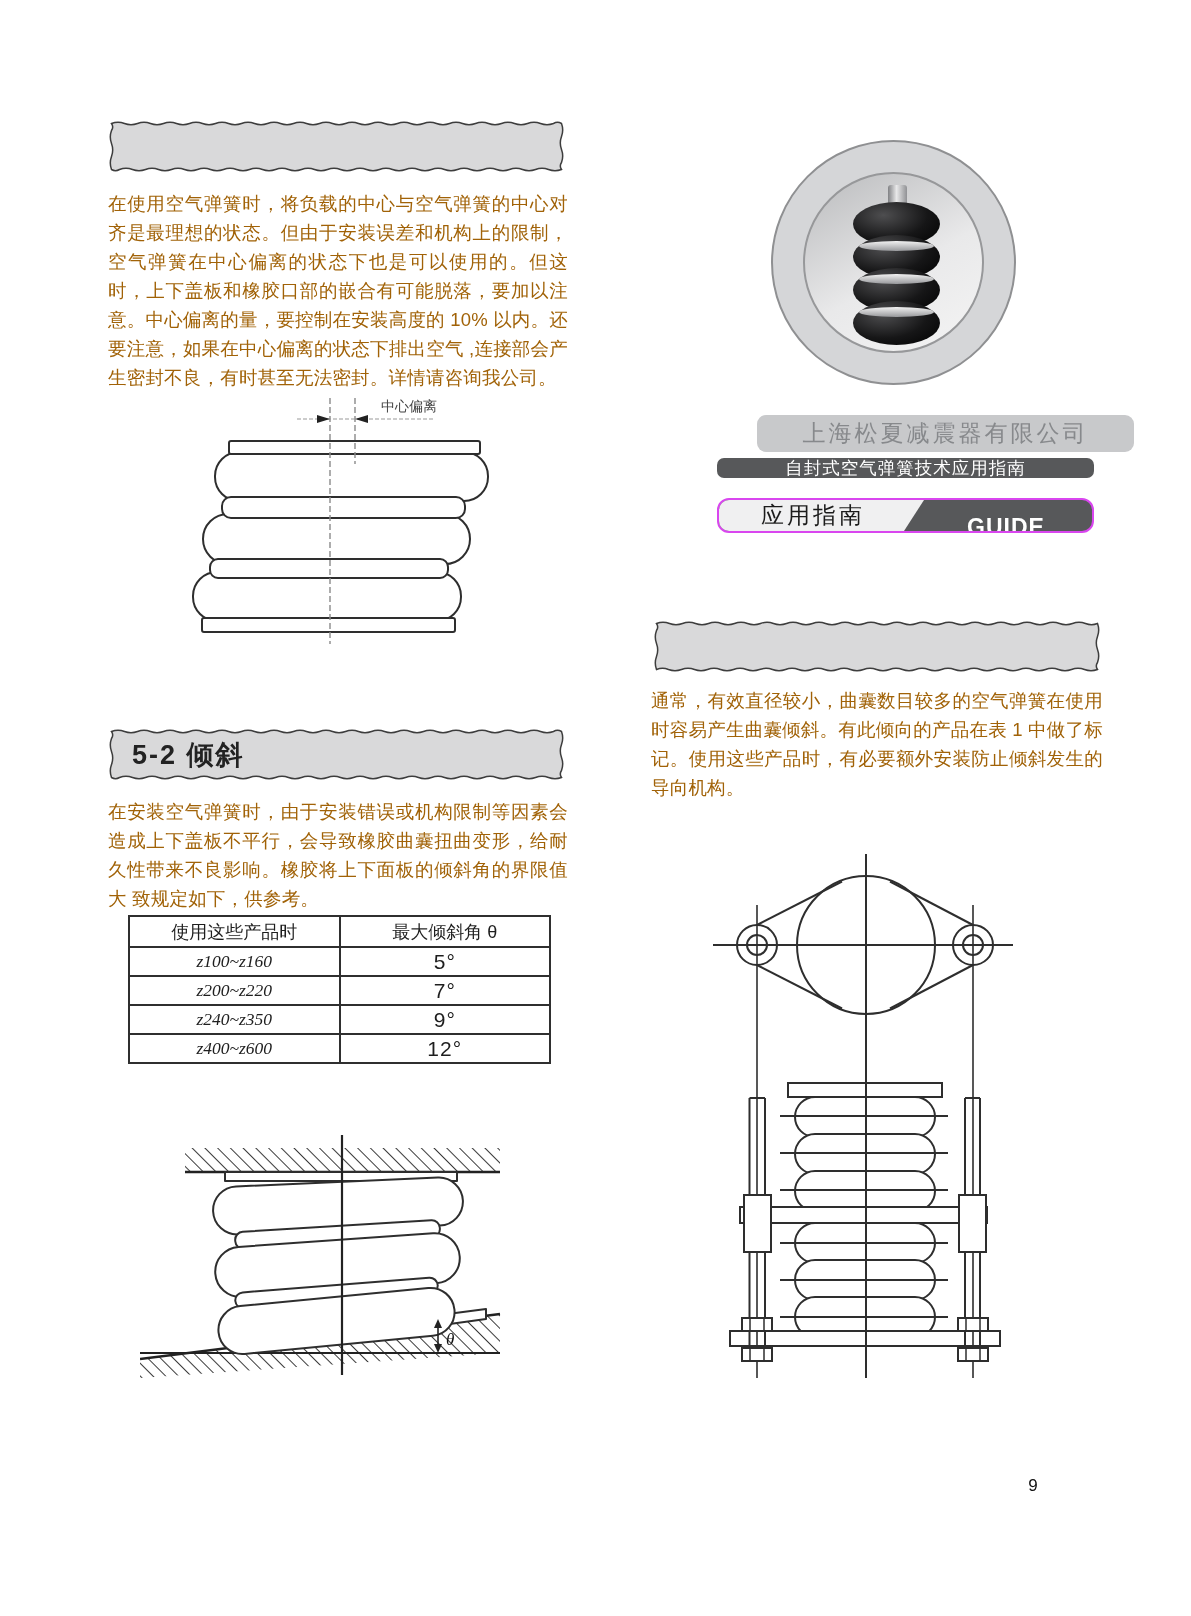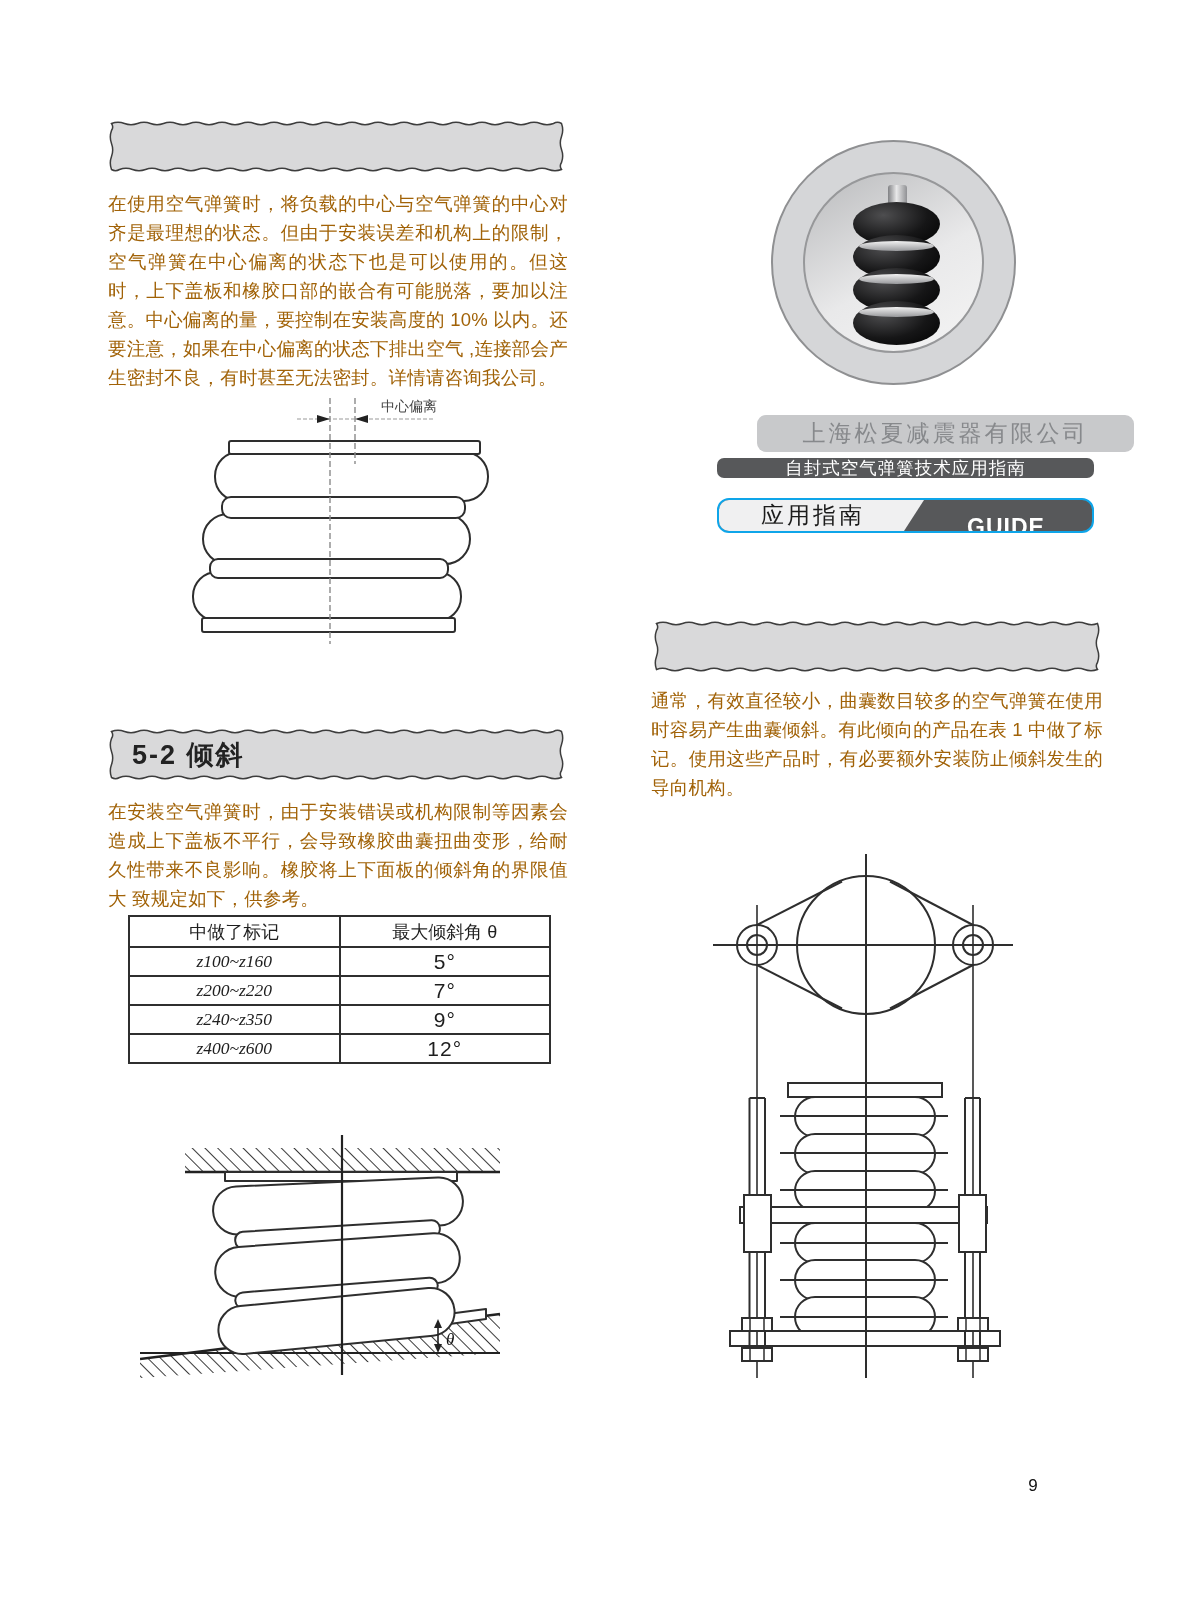--- a/index.html
+++ b/index.html
@@ -36,21 +36,21 @@
     display:flex;align-items:center;justify-content:center;
     font-size:23px;color:#87898c;letter-spacing:3px;margin-left:40px;
   }
   .subtitle-bar{
     left:717px;top:458px;width:377px;height:20px;background:#57585a;border-radius:7px;
     display:flex;align-items:center;justify-content:center;
     font-size:17.5px;color:#ffffff;letter-spacing:1px;
   }
   .guide-tab{
     left:717px;top:498px;width:377px;height:35px;background:#57585a;border-radius:12px;
-    border:2px solid #0ea5e9;box-sizing:border-box;overflow:hidden;
+    border:2px solid #d946ef;box-sizing:border-box;overflow:hidden;
   }
   .guide-tab .tab-light{
     position:absolute;left:0;top:0;height:100%;width:205px;background:#f0f0f1;
     clip-path:polygon(0 0,100% 0,calc(100% - 20px) 100%,0 100%);
     display:flex;align-items:center;padding-left:42px;box-sizing:border-box;
     font-size:23px;color:#1b1b1b;letter-spacing:3px;
   }
   .guide-tab .tab-dark{
     position:absolute;right:0;top:12px;height:100%;width:172px;
     display:flex;align-items:center;justify-content:center;
@@ -122,21 +122,21 @@
         <path d="M3.5 3.5 Q10 1.1 16.5 3.5 Q23 5.9 29.5 3.5 Q36 1.1 42.5 3.5 Q49 5.9 55.5 3.5 Q62 1.1 68.5 3.5 Q75 5.9 81.5 3.5 Q88 1.1 94.5 3.5 Q101 5.9 107.5 3.5 Q114 1.1 120.5 3.5 Q127 5.9 133.5 3.5 Q140 1.1 146.5 3.5 Q153 5.9 159.5 3.5 Q166 1.1 172.5 3.5 Q179 5.9 185.5 3.5 Q192 1.1 198.5 3.5 Q205 5.9 211.5 3.5 Q218 1.1 224.5 3.5 Q231 5.9 237.5 3.5 Q244 1.1 250.5 3.5 Q257 5.9 263.5 3.5 Q270 1.1 276.5 3.5 Q283 5.9 289.5 3.5 Q296 1.1 302.5 3.5 Q309 5.9 315.5 3.5 Q322 1.1 328.5 3.5 Q335 5.9 341.5 3.5 Q348 1.1 354.5 3.5 Q361 5.9 367.5 3.5 Q374 1.1 380.5 3.5 Q387 5.9 393.5 3.5 Q400 1.1 406.5 3.5 Q413 5.9 419.5 3.5 Q426 1.1 432.5 3.5 Q439 5.9 445.5 3.5 Q449.5 1.1 453.5 3.5 Q455.9 10 453.5 16.5 Q451.1 23 453.5 29.5 Q455.9 36 453.5 42.5 Q451.1 46 453.5 49.5 Q447 51.9 440.5 49.5 Q434 47.1 427.5 49.5 Q421 51.9 414.5 49.5 Q408 47.1 401.5 49.5 Q395 51.9 388.5 49.5 Q382 47.1 375.5 49.5 Q369 51.9 362.5 49.5 Q356 47.1 349.5 49.5 Q343 51.9 336.5 49.5 Q330 47.1 323.5 49.5 Q317 51.9 310.5 49.5 Q304 47.1 297.5 49.5 Q291 51.9 284.5 49.5 Q278 47.1 271.5 49.5 Q265 51.9 258.5 49.5 Q252 47.1 245.5 49.5 Q239 51.9 232.5 49.5 Q226 47.1 219.5 49.5 Q213 51.9 206.5 49.5 Q200 47.1 193.5 49.5 Q187 51.9 180.5 49.5 Q174 47.1 167.5 49.5 Q161 51.9 154.5 49.5 Q148 47.1 141.5 49.5 Q135 51.9 128.5 49.5 Q122 47.1 115.5 49.5 Q109 51.9 102.5 49.5 Q96 47.1 89.5 49.5 Q83 51.9 76.5 49.5 Q70 47.1 63.5 49.5 Q57 51.9 50.5 49.5 Q44 47.1 37.5 49.5 Q31 51.9 24.5 49.5 Q18 47.1 11.5 49.5 Q7.5 51.9 3.5 49.5 Q1.1 43 3.5 36.5 Q5.9 30 3.5 23.5 Q1.1 17 3.5 10.5 Q5.9 7 3.5 3.5 Z" fill="#d9d9da" stroke="#3d3d3d" stroke-width="1.5"></path>
       </svg>
     <div class="hd">5-2  倾斜</div>
   </div>
 
   <div class="abs para" style="left:108px;top:797px;width:460px;">在安装空气弹簧时，由于安装错误或机构限制等因素会造成上下盖板不平行，会导致橡胶曲囊扭曲变形，给耐久性带来不良影响。橡胶将上下面板的倾斜角的界限值大 致规定如下，供参考。</div>
 
   <table class="tilt abs" style="left:128px;top:915px;">
     <tbody>
         <tr>
-      <th style="width:50%;">中做了标记</th>
+      <th style="width:50%;">使用这些产品时</th>
       <th style="width:50%;">最大倾斜角 θ</th>
     </tr>
     <tr>
       <td class="size-cell">z100~z160</td>
       <td class="angle-cell">5°</td>
     </tr>
     <tr>
       <td class="size-cell">z200~z220</td>
       <td class="angle-cell">7°</td>
     </tr>

